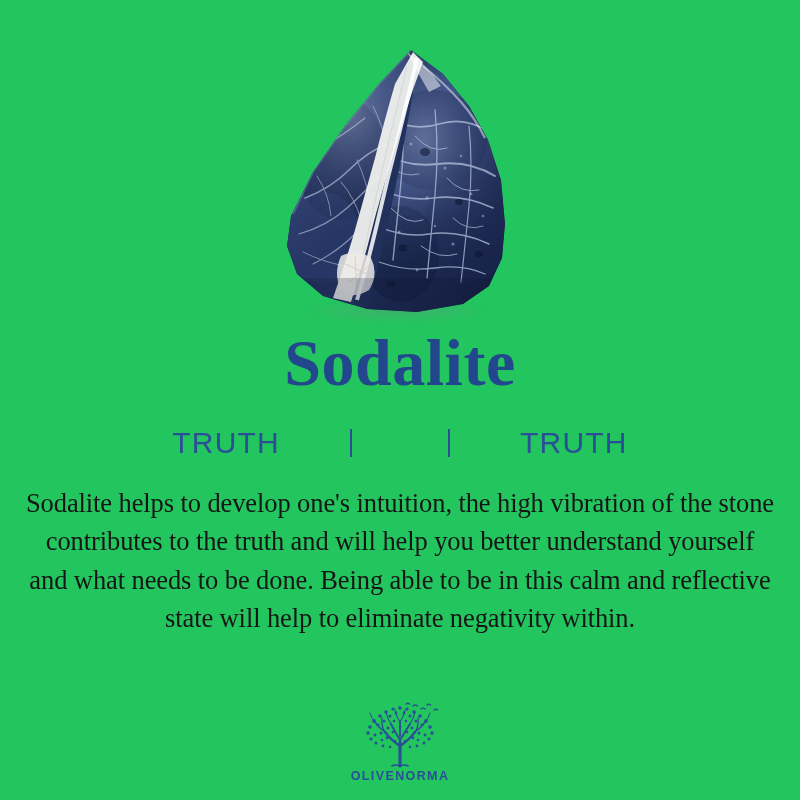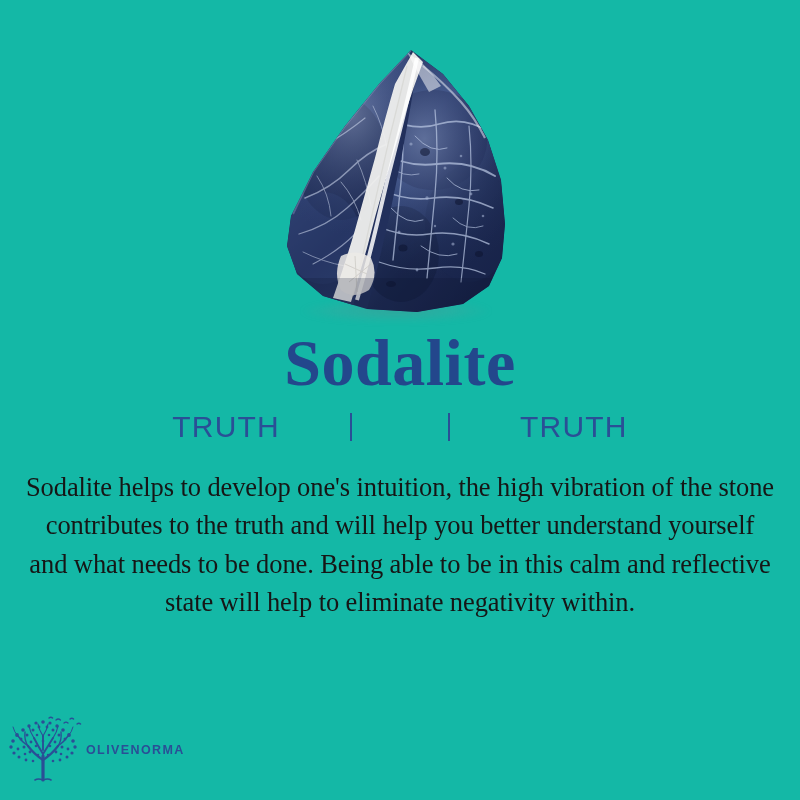--- a/index.html
+++ b/index.html
@@ -12,21 +12,21 @@
     height: 800px;
     background: #ffffff;
     font-family: "Liberation Serif", serif;
     overflow: hidden;
   }
 
   .card {
     position: relative;
     width: 800px;
     height: 800px;
-    background: #14b8a6;
+    background: #22c55e;
     display: flex;
     flex-direction: column;
     align-items: center;
   }
 
   
   .crystal-block {
     position: relative;
     width: 800px;
     height: 330px;
@@ -69,21 +69,21 @@
     letter-spacing: 0.5px;
     line-height: 1;
     margin: 0;
     padding: 0;
     text-align: center;
     color: #23478c;
   }
 
   
   .keywords {
-    margin-top: 16px;
+    margin-top: 32px;
     display: flex;
     align-items: center;
     justify-content: center;
     font-family: "Liberation Sans", sans-serif;
     font-size: 30px;
     font-weight: 400;
     letter-spacing: 1.2px;
     color: #2a4f96;
     line-height: 1;
     gap: 44px;
@@ -112,20 +112,21 @@
     letter-spacing: -0.1px;
   }
 
   
   .brand {
     position: absolute;
     left: 0;
     right: 0;
     bottom: 18px;
     display: flex;
+    flex-direction: column;
     align-items: center;
   }
   .brand-mark {
     width: 86px;
     height: 66px;
     display: block;
   }
   .brand-name {
     margin-top: 2px;
     font-family: "Liberation Sans", sans-serif;

